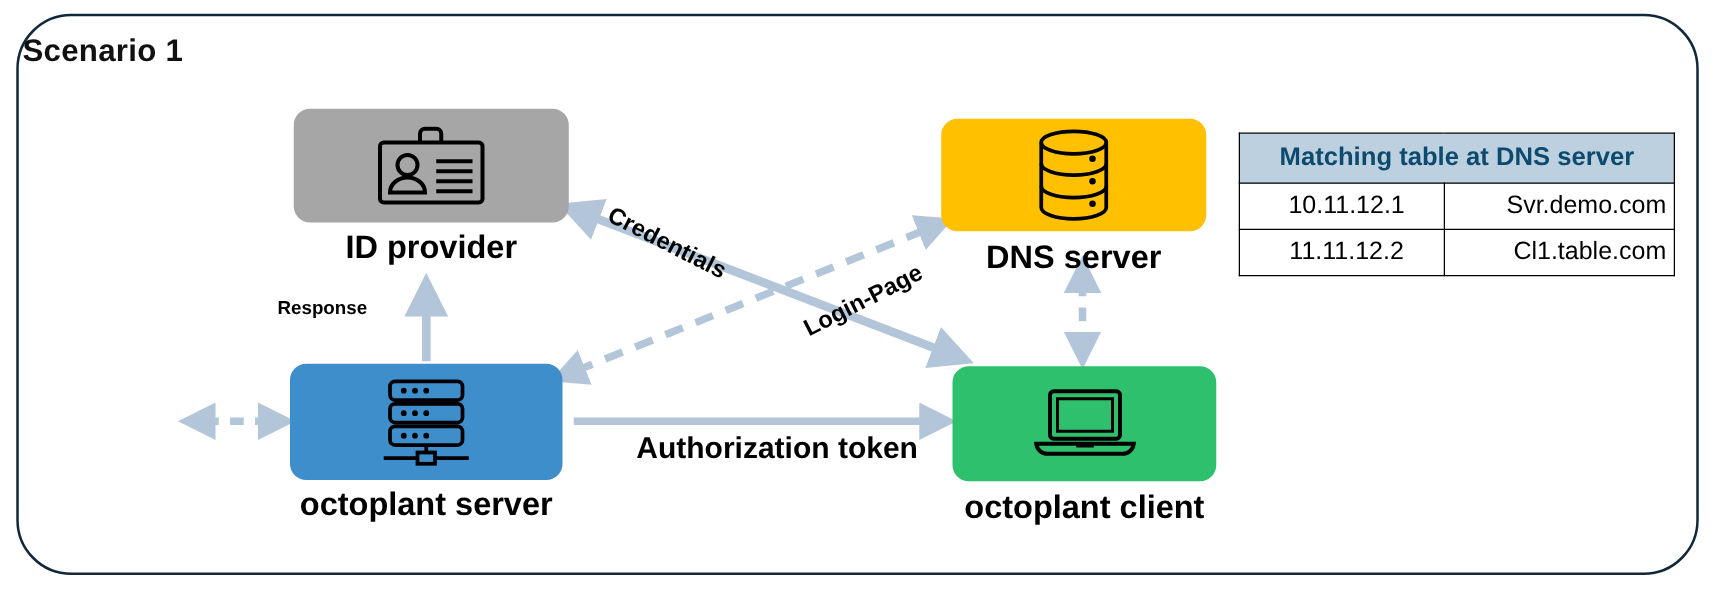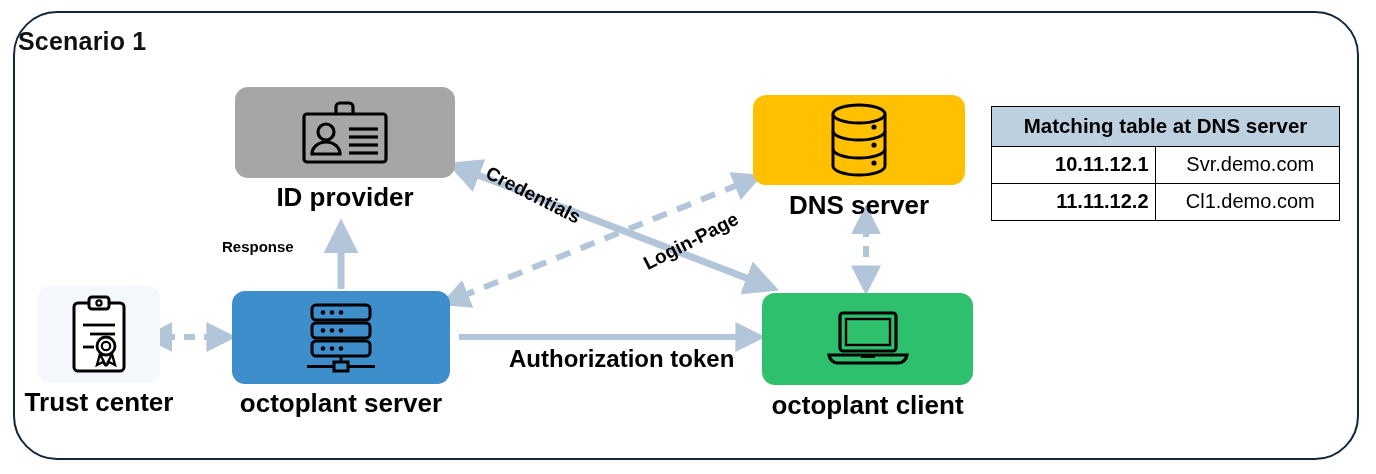--- a/index.html
+++ b/index.html
@@ -121,36 +121,36 @@
     position: absolute;
     left: 991px;
     top: 106px;
     width: 349px;
     border-collapse: collapse;
     border: 1.5px solid #000000;
     background: #ffffff;
   }
   #matching-table th {
     background: #bdd0e0;
-    color: #000000;
+    color: #0c4a6e;
     font-size: 20.5px;
     font-weight: bold;
     text-align: center;
     padding: 7px 6px 8px 6px;
     border: 1.5px solid #000000;
   }
   #matching-table td {
     font-size: 20px;
     color: #000000;
     padding: 6px 6px 7px 6px;
     border: 1.5px solid #000000;
     background: #ffffff;
   }
-  #matching-table td.col-ip   { width: 47%; padding-left: 14px; text-align: right; font-weight: bold; }
-  #matching-table td.col-host { width: 53%; padding-left: 12px; text-align: center; }
+  #matching-table td.col-ip   { width: 47%; padding-left: 14px; text-align: center; }
+  #matching-table td.col-host { width: 53%; padding-left: 12px; text-align: right; }
 </style>
 </head>
 <body>
 
 <div id="page">
 
   <div id="outer-frame"></div>
 
   <div id="diagram-title">Scenario 1</div>
 
@@ -242,49 +242,32 @@
       <svg width="90" height="60" viewBox="0 0 90 60">
         <rect x="17" y="4" width="56" height="38" rx="3" fill="none" stroke="#000" stroke-width="3.2"></rect>
         <rect x="23" y="10" width="44" height="26" fill="none" stroke="#000" stroke-width="2.4"></rect>
         <path d="M6 46 h78 a9 9 0 0 1 -9 8 H15 a9 9 0 0 1 -9 -8 z" fill="none" stroke="#000" stroke-width="3.2"></path>
         <path d="M38 46 h14 v3 h-14 z" fill="#000"></path>
       </svg>
     </div>
     <div class="node-label">octoplant client</div>
   </div>
 
-  <div class="node" id="node-trust-center">
-    <div class="node-box">
-      <svg width="62" height="80" viewBox="0 0 62 80">
-        <rect x="6" y="8" width="50" height="68" rx="4" fill="#fff" stroke="#000" stroke-width="3"></rect>
-        <rect x="21" y="2" width="20" height="12" rx="3" fill="#fff" stroke="#000" stroke-width="3"></rect>
-        <circle cx="31" cy="8" r="2.6" fill="none" stroke="#000" stroke-width="2.2"></circle>
-        <line x1="15" y1="30" x2="47" y2="30" stroke="#000" stroke-width="2.8"></line>
-        <line x1="22" y1="39" x2="47" y2="39" stroke="#000" stroke-width="2.8"></line>
-        <line x1="15" y1="52" x2="26" y2="52" stroke="#000" stroke-width="2.8"></line>
-        <circle cx="38" cy="51" r="9" fill="#fff" stroke="#000" stroke-width="2.8"></circle>
-        <circle cx="38" cy="51" r="4.2" fill="none" stroke="#000" stroke-width="2.2"></circle>
-        <path d="M32 59 l-3 11 l6 -3 l3 4 z" fill="#fff" stroke="#000" stroke-width="2.4"></path>
-        <path d="M44 59 l3 11 l-6 -3 l-3 4 z" fill="#fff" stroke="#000" stroke-width="2.4"></path>
-      </svg>
-    </div>
-    <div class="node-label">Trust center</div>
-  </div>
 
   <table id="matching-table">
     <thead>
       <tr>
         <th colspan="2">Matching table at DNS server</th>
       </tr>
     </thead>
     <tbody>
       <tr>
         <td class="col-ip">10.11.12.1</td>
         <td class="col-host">Svr.demo.com</td>
       </tr>
       <tr>
         <td class="col-ip">11.11.12.2</td>
-        <td class="col-host">Cl1.demo.com</td>
+        <td class="col-host">Cl1.table.com</td>
       </tr>
     </tbody>
   </table>
 
 </div>
 
 </body></html>

